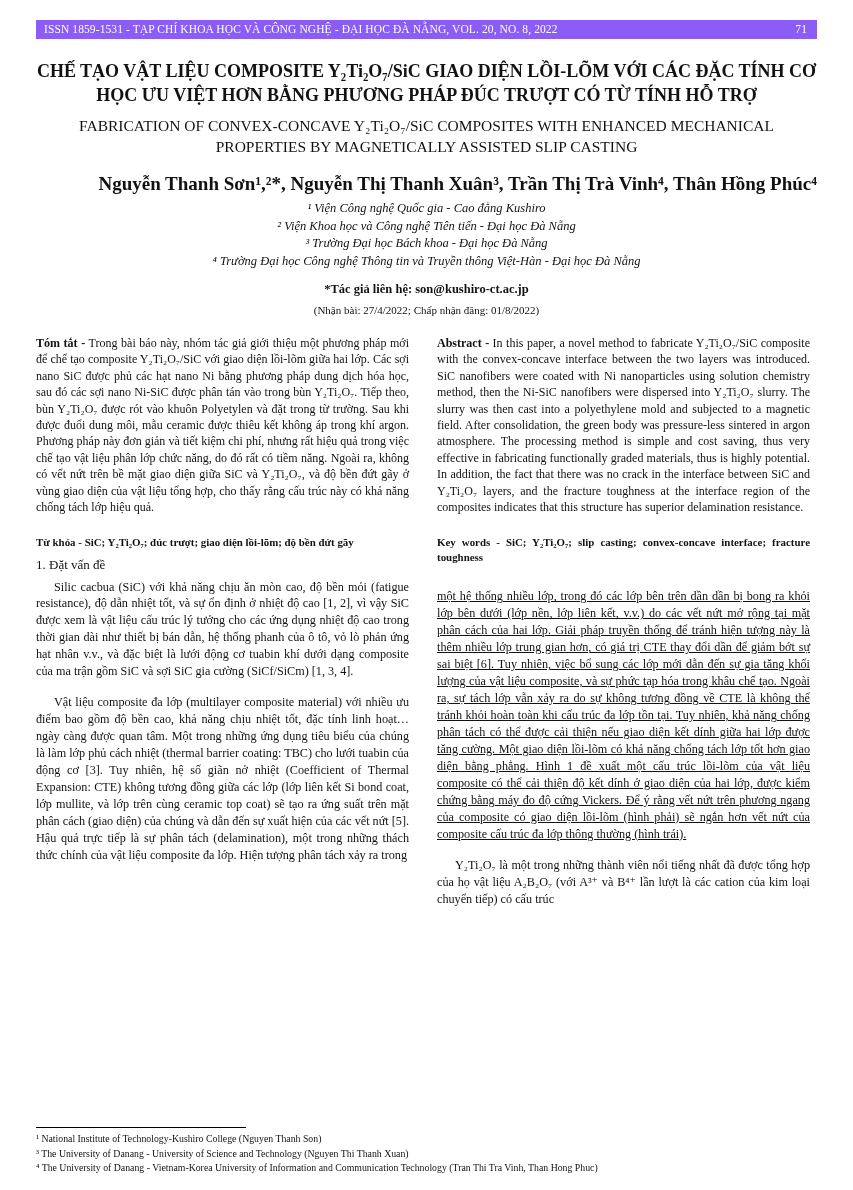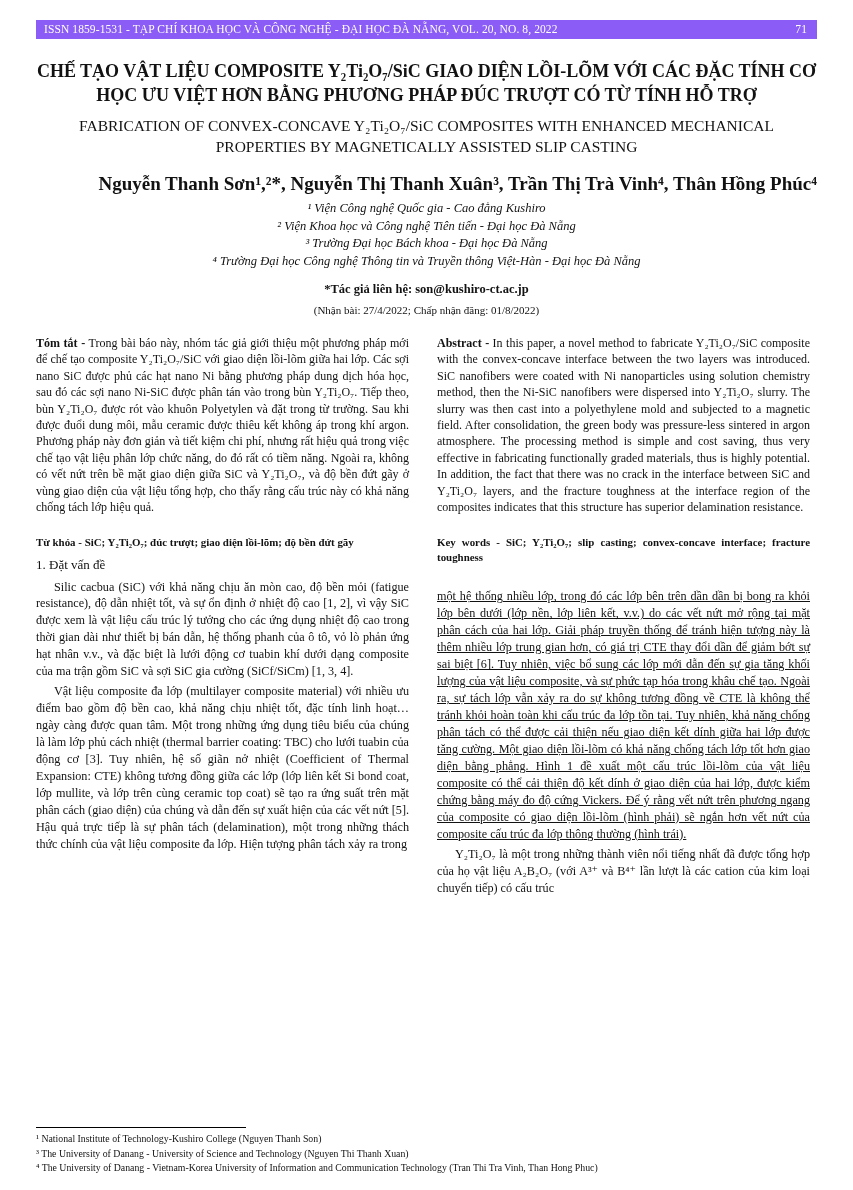--- a/index.html
+++ b/index.html
@@ -26,21 +26,21 @@
   .affiliations { margin-top:5px; text-align:center; font-style:italic; font-size:12.5px; line-height:1.42; }
   .contact { margin-top:11px; text-align:center; font-weight:bold; font-size:12.5px; }
   .dates { margin-top:7px; text-align:center; font-size:11px; }
   .columns { display:flex; gap:28px; margin-top:19px; }
   .col { width:373px; flex:0 0 373px; }
   .abstract { font-size:12px; line-height:1.37; text-align:justify; }
   .keywords { margin-top:19px; font-weight:bold; font-size:10.9px; text-align:justify; line-height:1.37; }
   .section-heading { margin-top:7px; font-weight:normal; font-size:13px; }
   .body-para {
     font-size:12.2px; line-height:1.39; text-align:justify;
-    text-indent:18px; margin-top:3px;
+    text-indent:18px; margin-top:14px;
   }
   .body-para.no-indent { text-indent:0;text-decoration:underline; }
   .body-para.first { margin-top:6px; }
   .footnotes {
     position:absolute; left:36px; right:36px; bottom:14px;
     font-size:9.8px; line-height:1.5;
   }
   .footnote-rule { width:210px; border-top:1px solid #000; margin-bottom:4px; }
 </style>
 </head>

